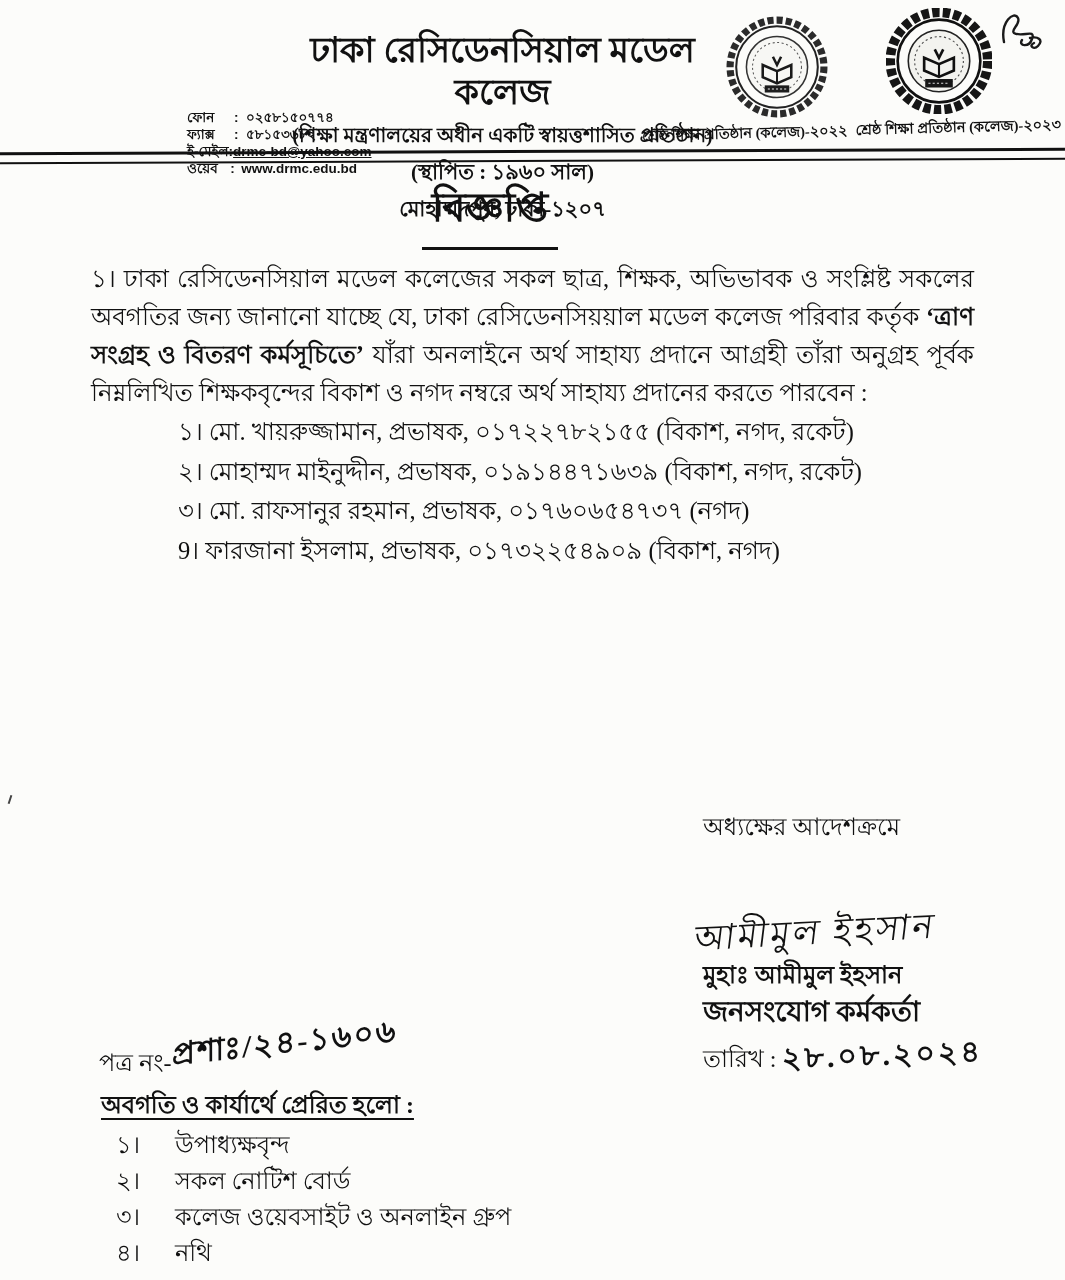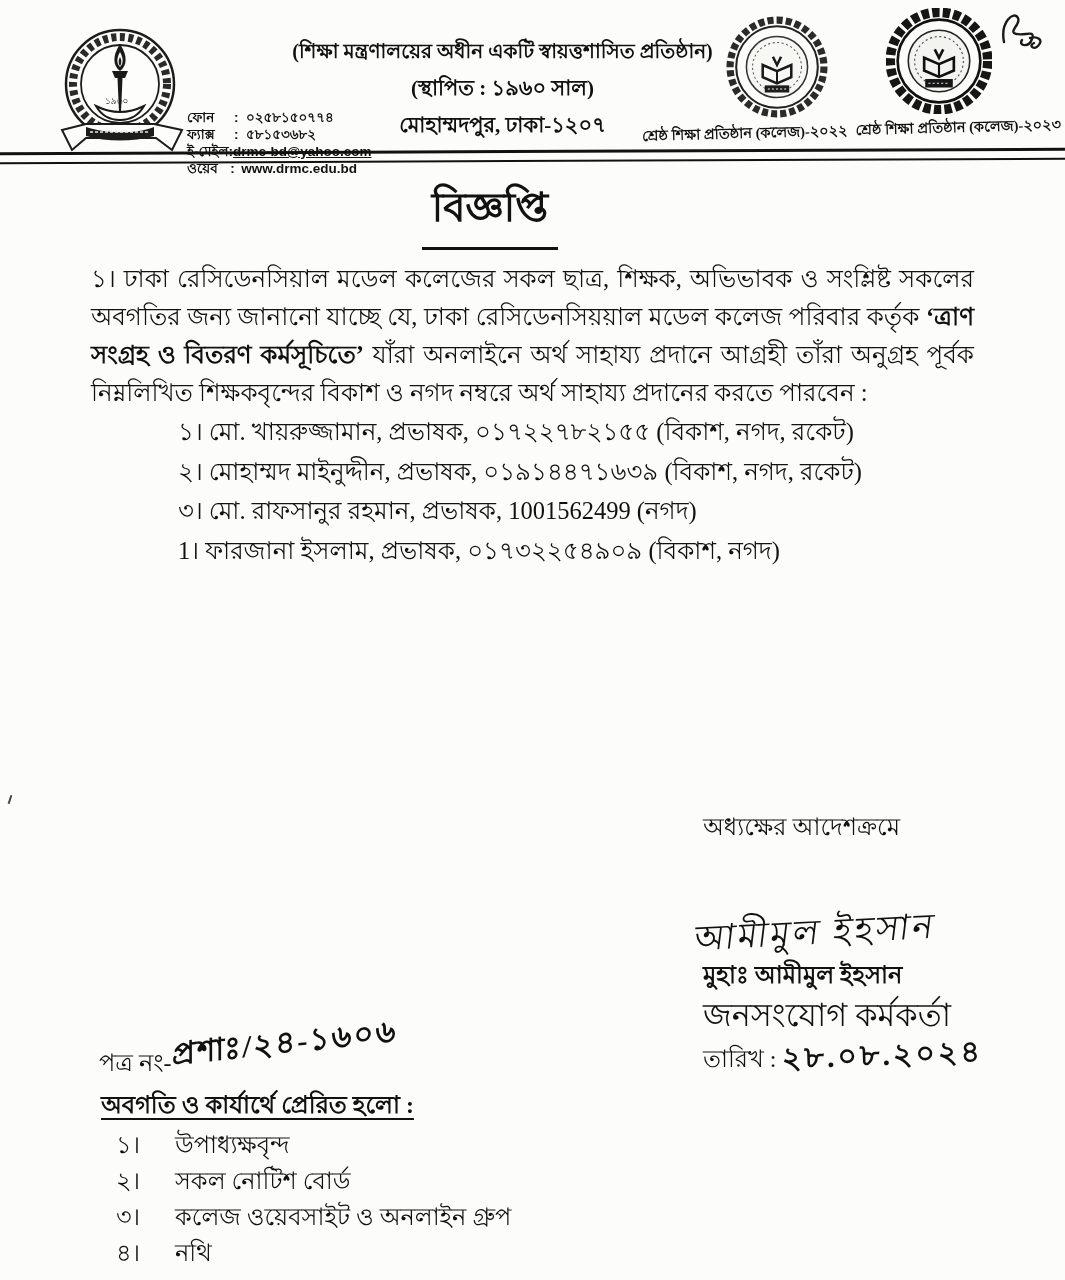--- a/index.html
+++ b/index.html
@@ -40,21 +40,21 @@
   .p3{top:707px;}
   .b{font-weight:bold;}
   .donors{position:absolute;left:178px;top:412px;width:760px;font-size:24.5px;line-height:39.5px;}
   .donor{white-space:nowrap;font-family:Liberation Serif, serif;}
 
   
   .by-order{position:absolute;left:703px;top:808px;font-size:24px;}
   .sig-script{position:absolute;left:694px;top:905px;font-size:35px;
       transform:rotate(-3deg) skewX(-10deg);letter-spacing:3px;white-space:nowrap;}
   .sig-name{position:absolute;left:703px;top:956px;font-size:24px;font-weight:600;}
-  .sig-desg{position:absolute;left:703px;top:990px;font-size:32px;font-weight:400;}
+  .sig-desg{position:absolute;left:703px;top:990px;font-size:28px;font-weight:700;}
 
   
   .ref-line{position:absolute;left:99px;top:1036px;font-size:24px;white-space:nowrap;}
   .hand{display:inline-block;font-size:31px;font-weight:600;
         transform:rotate(-6deg) skewX(-6deg);transform-origin:left bottom;
         letter-spacing:2px;position:relative;top:-6px;}
   .date-line{position:absolute;left:703px;top:1033px;font-size:24px;white-space:nowrap;}
   .hand-date{display:inline-block;font-size:30px;font-weight:600;letter-spacing:3px;
         transform:rotate(-2deg);position:relative;top:-2px;}
   .dist-head{position:absolute;left:101px;top:1086px;font-size:24px;font-weight:bold;
@@ -63,41 +63,20 @@
   .dist-no{position:absolute;left:116px;}
   .dist-text{position:absolute;left:175px;}
   .scan-mark{position:absolute;left:9px;top:795px;width:2px;height:9px;
         background:#444;transform:rotate(18deg);}
 </style>
 </head>
 <body>
 
 <div class="page">
 
-  <div class="logo-wrap">
-    <svg viewBox="0 0 140 134" width="140" height="134">
-      <circle cx="68" cy="58" r="54" fill="none" stroke="#1c1c1c" stroke-width="2.5"></circle>
-      <circle cx="68" cy="58" r="47" fill="none" stroke="#2a2a2a" stroke-width="8" stroke-dasharray="5 3.5"></circle>
-      <circle cx="68" cy="58" r="39" fill="#fdfdfb" stroke="#1c1c1c" stroke-width="1.8"></circle>
-
-      <path d="M68,18 C60,30 61,40 68,45 C75,40 76,30 68,18 Z" fill="#1a1a1a"></path>
-      <path d="M68,26 C64,33 65,38 68,41 C71,38 72,33 68,26 Z" fill="#fdfdfb"></path>
-      <path d="M68,31 C66,35 66.5,38 68,40 C69.5,38 70,35 68,31 Z" fill="#1a1a1a"></path>
-
-      <path d="M60,45 L76,45 L73,52 L63,52 Z" fill="#1a1a1a"></path>
-      <path d="M65.5,52 L70.5,52 L69,86 L67,86 Z" fill="#1a1a1a"></path>
-
-      <path d="M44,80 Q68,92 92,80 Q84,94 68,94 Q52,94 44,80 Z" fill="none" stroke="#1a1a1a" stroke-width="2"></path>
-      <text x="53" y="78" font-size="9" fill="#1a1a1a">১৯৬০</text>
-
-      <path d="M10,104 L34,98 L102,98 L130,104 L120,124 L104,112 L34,112 L20,124 Z" fill="#fdfdfb" stroke="#1c1c1c" stroke-width="2"></path>
-      <path d="M34,101 C55,108 85,108 102,101 L102,110 C80,116 56,116 34,110 Z" fill="#1d1d1d"></path>
-      <path d="M38,106 L98,106" stroke="#e9e9e4" stroke-width="1.6" stroke-dasharray="3 2"></path>
-    </svg>
-  </div>
 
   <div class="contact">
     <div class="row">
       <span class="lbl">ফোন</span>
       <span class="col">:</span>
       <span class="val">০২৫৮১৫০৭৭৪</span>
     </div>
     <div class="row">
       <span class="lbl">ফ্যাক্স</span>
       <span class="col">:</span>
@@ -109,20 +88,21 @@
       <span class="val">drmc-bd@yahoo.com</span>
     </div>
     <div class="row">
       <span class="lbl">ওয়েব</span>
       <span class="col">:</span>
       <span class="val">www.drmc.edu.bd</span>
     </div>
   </div>
 
   <div class="head-center">
+    <div class="college-name">ঢাকা রেসিডেনসিয়াল মডেল কলেজ</div>
     <div class="subtitle">(শিক্ষা মন্ত্রণালয়ের অধীন একটি স্বায়ত্তশাসিত প্রতিষ্ঠান)</div>
     <div class="established">(স্থাপিত : ১৯৬০ সাল)</div>
     <div class="address">মোহাম্মদপুর, ঢাকা-১২০৭</div>
   </div>
 
   <div class="medal medal-1">
     <svg viewBox="0 0 100 100" width="102" height="102">
       <circle cx="50" cy="50" r="46" fill="none" stroke="#2b2b2b" stroke-width="7" stroke-dasharray="6 3"></circle>
       <circle cx="50" cy="50" r="40" fill="none" stroke="#222" stroke-width="2"></circle>
       <circle cx="50" cy="50" r="30" fill="#f7f7f4" stroke="#333" stroke-width="1.5"></circle>
@@ -163,22 +143,22 @@
 
   <div class="notice-title">
     <span>বিজ্ঞপ্তি</span>
   </div>
 
   <div class="para p1"><span>১। ঢাকা রেসিডেনসিয়াল মডেল কলেজের সকল ছাত্র, শিক্ষক, অভিভাবক ও সংশ্লিষ্ট সকলের অবগতির জন্য জানানো যাচ্ছে যে, ঢাকা রেসিডেনসিয়য়াল মডেল কলেজ পরিবার কর্তৃক </span><span class="b">‘ত্রাণ সংগ্রহ ও বিতরণ কর্মসূচিতে’</span><span> যাঁরা অনলাইনে অর্থ সাহায্য প্রদানে আগ্রহী তাঁরা অনুগ্রহ পূর্বক নিম্নলিখিত শিক্ষকবৃন্দের বিকাশ ও নগদ নম্বরে অর্থ সাহায্য প্রদানের করতে পারবেন :</span></div>
 
   <div class="donors">
     <div class="donor">১। মো. খায়রুজ্জামান, প্রভাষক, ০১৭২২৭৮২১৫৫ (বিকাশ, নগদ, রকেট)</div>
     <div class="donor">২। মোহাম্মদ মাইনুদ্দীন, প্রভাষক, ০১৯১৪৪৭১৬৩৯ (বিকাশ, নগদ, রকেট)</div>
-    <div class="donor">৩। মো. রাফসানুর রহমান, প্রভাষক, 1001562499 (নগদ)</div>
-    <div class="donor">1। ফারজানা ইসলাম,  প্রভাষক, ০১৭৩২২৫৪৯০৯ (বিকাশ, নগদ)</div>
+    <div class="donor">৩। মো. রাফসানুর রহমান, প্রভাষক, ০১৭৬০৬৫৪৭৩৭ (নগদ)</div>
+    <div class="donor">9। ফারজানা ইসলাম,  প্রভাষক, ০১৭৩২২৫৪৯০৯ (বিকাশ, নগদ)</div>
   </div>
 
 
   <div class="scan-mark"></div>
 
   <div class="by-order">অধ্যক্ষের আদেশক্রমে</div>
   <div class="sig-script">আমীমুল ইহসান</div>
   <div class="sig-name">মুহাঃ আমীমুল ইহসান</div>
   <div class="sig-desg">জনসংযোগ কর্মকর্তা</div>
 

